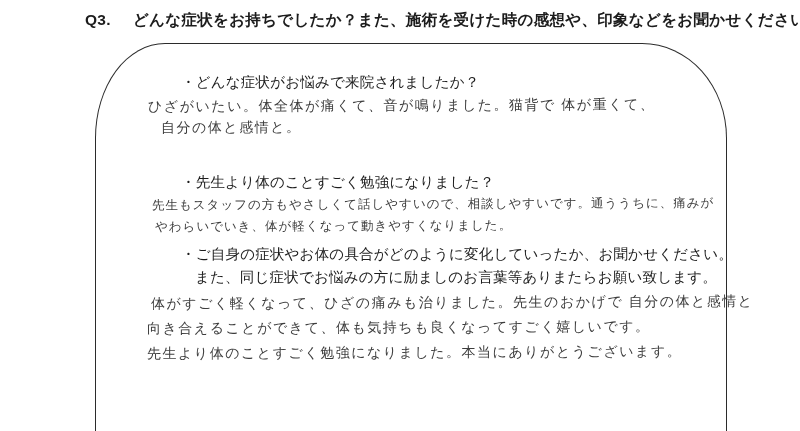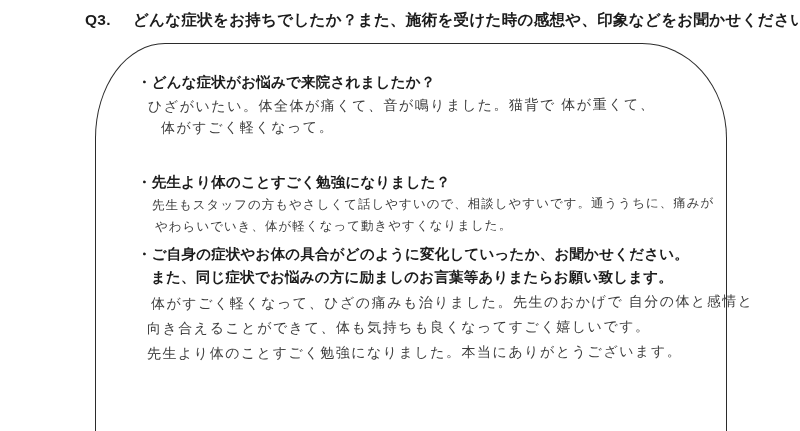--- a/index.html
+++ b/index.html
@@ -38,25 +38,26 @@
     height: 420px;
     border: 1.5px solid var(--box-border, #2b2b2b);
     border-bottom: none;
     border-top-left-radius: 70px 95px;
     border-top-right-radius: 85px 95px;
     background: transparent;
   }
   .pq {
     position: absolute;
     font-size: 14.5px;
-    font-weight: bold;
+    font-weight: normal;
     color: var(--print-ink, #1c1c1c);
     white-space: nowrap;
     line-height: 1;
     letter-spacing: 0.2px;
+    margin-left: 44px;
   }
   .hw {
     position: absolute;
     font-size: 14px;
     letter-spacing: 1.5px;
     color: var(--handwriting-ink, #3d3d3d);
     white-space: nowrap;
     line-height: 1;
     transform: rotate(-0.25deg);
   }
@@ -71,21 +72,21 @@
 <div class="page">
 
   <div class="header">
     <span class="q-label">Q3.</span><span>どんな症状をお持ちでしたか？また、施術を受けた時の感想や、印象などをお聞かせください。</span>
   </div>
 
   <div class="bubble"></div>
 
   <div class="pq" style="left:137px; top:75px">・どんな症状がお悩みで来院されましたか？</div>
   <div class="hw" style="left:148px; top:98px">ひざがいたい。体全体が痛くて、音が鳴りました。猫背で 体が重くて、</div>
-  <div class="hw" style="left:161px; top:120px">体がすごく軽くなって。</div>
+  <div class="hw" style="left:161px; top:120px">自分の体と感情と。</div>
 
   <div class="pq" style="left:137px; top:175px">・先生より体のことすごく勉強になりました？</div>
   <div class="hw sm" style="left:152px; top:198px">先生もスタッフの方もやさしくて話しやすいので、相談しやすいです。通ううちに、痛みが</div>
   <div class="hw sm" style="left:155px; top:220px">やわらいでいき、体が軽くなって動きやすくなりました。</div>
 
   <div class="pq" style="left:137px; top:247px">・ご自身の症状やお体の具合がどのように変化していったか、お聞かせください。</div>
   <div class="pq" style="left:151px; top:270px">また、同じ症状でお悩みの方に励ましのお言葉等ありまたらお願い致します。</div>
   <div class="hw" style="left:151px; top:295px">体がすごく軽くなって、ひざの痛みも治りました。先生のおかげで 自分の体と感情と</div>
   <div class="hw" style="left:147px; top:320px">向き合えることができて、体も気持ちも良くなってすごく嬉しいです。</div>
   <div class="hw" style="left:147px; top:345px">先生より体のことすごく勉強になりました。本当にありがとうございます。</div>

